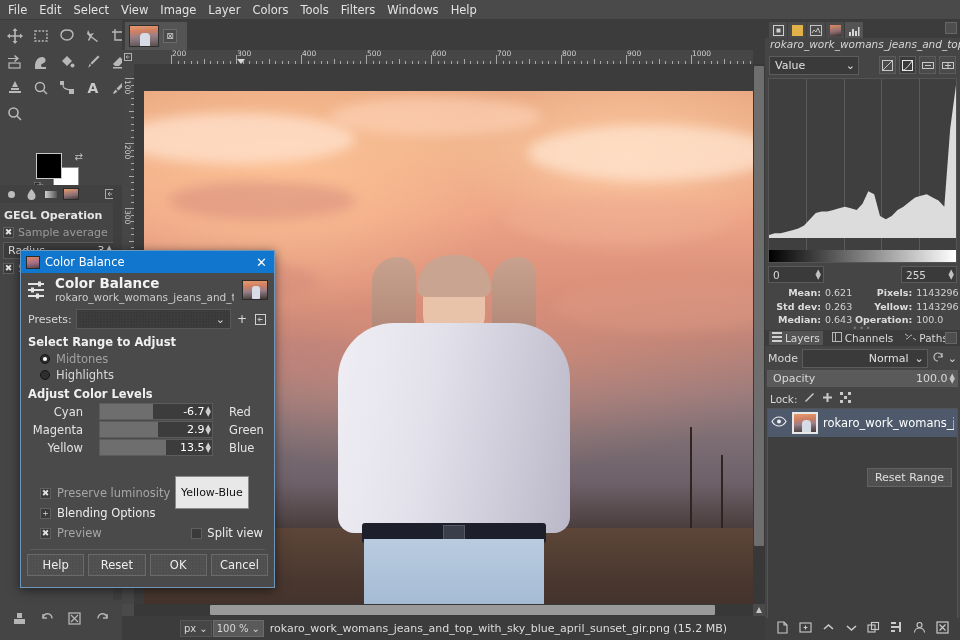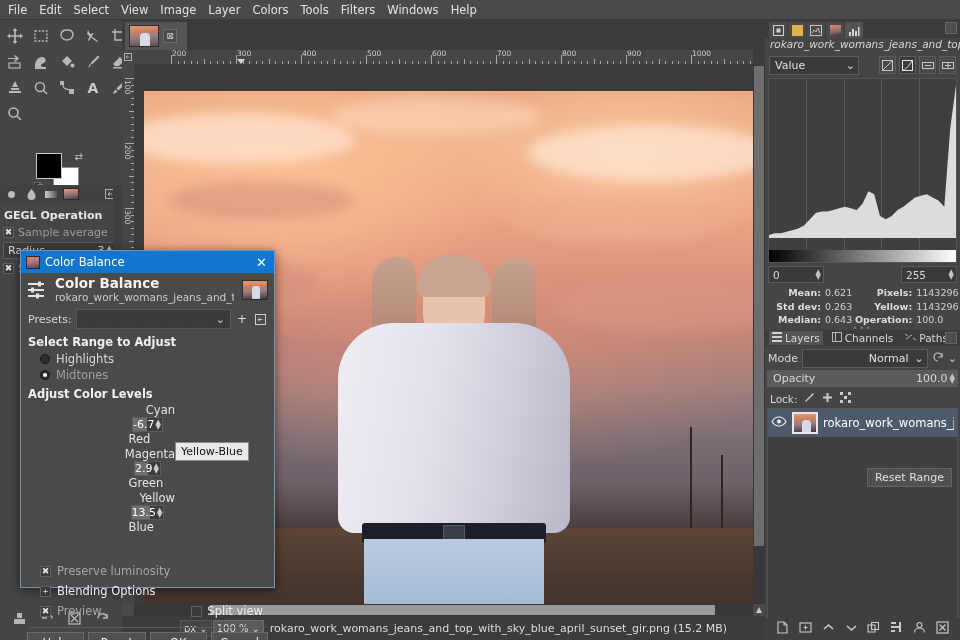--- a/index.html
+++ b/index.html
@@ -310,39 +310,39 @@
   .section-title { font-size: 11.5px; font-weight: bold; color: #f0f0f0; margin: 2px 0 2px 0; }
   .radio-row { display: flex; align-items: center; gap: 6px; padding: 1px 0 1px 12px; }
   .radio {
     width: 10px; height: 10px; border-radius: 50%; background: #2e2e2e;
     border: 1px solid #151515; flex: none; display: flex; align-items: center; justify-content: center;
   }
   .radio .dot { width: 4px; height: 4px; border-radius: 50%; background: #fff; display: none; }
   .radio.on .dot { display: block; }
   .radio-label { font-size: 11.5px; }
   .radio-label.sel { color: #a0a0a0; }
-  .slider-row { display: flex; align-items: center; gap: 0; margin: 1px 0; flex-direction: column; }
+  .slider-row { display: flex; align-items: center; gap: 16px; margin: 1px 0; }
   .slider-name { width: 55px; text-align: right; font-size: 11.5px; color: #e4e4e4; }
   .slider-track {
     position: relative; flex: 1; height: 17px; background: #3c3c3c;
     border: 1px solid #5c5c5c; display: flex; align-items: center;
     justify-content: flex-end; padding-right: 1px; overflow: hidden;
   }
   .slider-fill { position: absolute; left: 0; top: 0; height: 100%; background: #6e6e6e; }
   .slider-val { position: relative; font-size: 11px; color: #fff; z-index: 2; padding-right: 1px; }
   .slider-spin { position: relative; z-index: 2; display: flex; flex-direction: column; line-height: 5px; font-size: 7px; color: #d0d0d0; }
   .slider-right { width: 38px; font-size: 11.5px; color: #e4e4e4; }
   .reset-range-btn {
     position: absolute; right: 8px; top: 468px; background: #4f4f4f;
     border: 1px solid #626262; font-size: 11px; padding: 2px 7px; color: #e0e0e0;
     background-image: radial-gradient(#5a5a5a 1px, transparent 1px); background-size: 3px 3px;
   }
   .tooltip {
-    position: absolute; left: 175px; top: 442px; background: #e8e8e8; color: #111;
-    border: 1px solid #8a8a8a; font-size: 11px; padding: 2px 5px; z-index: 30; white-space: nowrap;
+    position: absolute; left: 175px; top: 476px; background: #e8e8e8; color: #111;
+    border: 1px solid #8a8a8a; font-size: 11px; padding: 9px 5px; z-index: 30; white-space: nowrap;
   }
   .dlg-check-row { display: flex; align-items: center; gap: 6px; padding: 3px 0 3px 12px; }
   .dlg-check-label { font-size: 11.5px; color: #a6a6a6; }
   .dlg-check-label.bright { color: #ededed; }
   .expander { width: 11px; height: 11px; background: #3a3a3a; border: 1px solid #606060; display: flex; align-items: center; justify-content: center; font-size: 9px; flex: none; }
   .splitview { display: flex; align-items: center; gap: 5px; margin-left: auto; margin-right: 4px; }
   .chk-empty { width: 11px; height: 11px; background: #3a3a3a; border: 1px solid #606060; flex: none; }
   .dlg-sep { height: 1px; background: #5c5c5c; margin: 6px 2px 4px 2px; }
   .dlg-buttons { display: flex; gap: 4px; padding: 0 6px 6px 6px; }
   .dlg-btn {
@@ -1086,28 +1086,28 @@
           <svg width="11" height="11" viewBox="0 0 11 11" fill="none" stroke="#cfcfcf">
               <rect x="0.5" y="0.5" width="10" height="10"></rect>
               <path d="M7.5 5.5h-4M5 3.5l-2 2 2 2" stroke-width="1"></path>
             </svg>
         </span>
       </div>
 
       <div class="section-title">Select Range to Adjust</div>
 
       <div class="radio-row">
-        <span class="radio"></span>
-        <span class="radio-label">Highlights</span>
-      </div>
-      <div class="radio-row">
         <span class="radio on">
             <span class="dot"></span>
           </span>
         <span class="radio-label sel">Midtones</span>
+      </div>
+      <div class="radio-row">
+        <span class="radio"></span>
+        <span class="radio-label">Highlights</span>
       </div>
 
       <div class="section-title" style="margin-top:4px">Adjust Color Levels</div>
 
       <div class="slider-row">
         <span class="slider-name">Cyan</span>
         <span class="slider-track">
           <span class="slider-fill" style="width:47%"></span>
           <span class="slider-val">-6.7</span>
           <span class="slider-spin">

